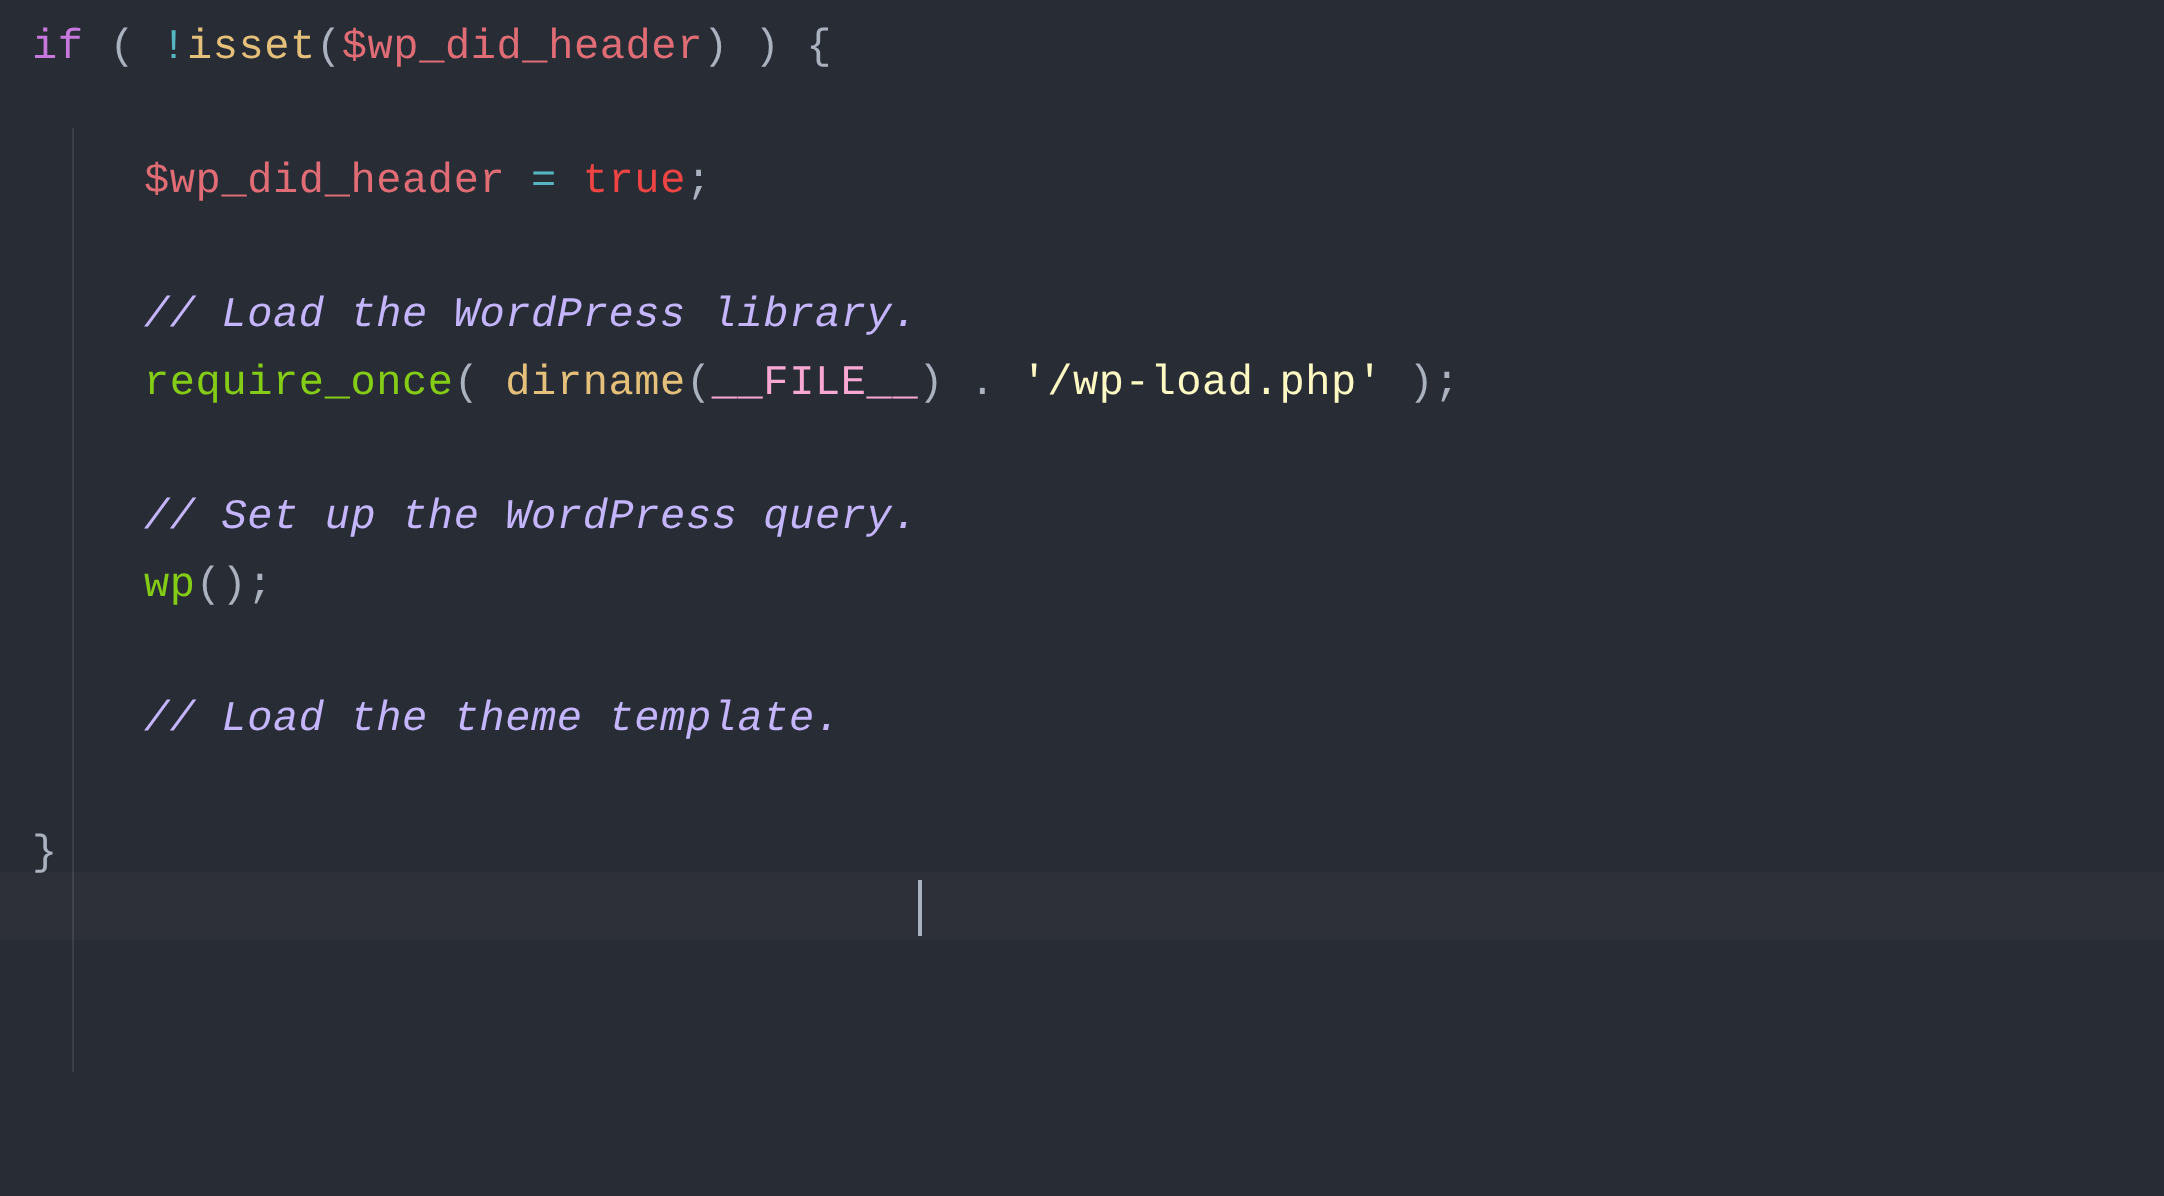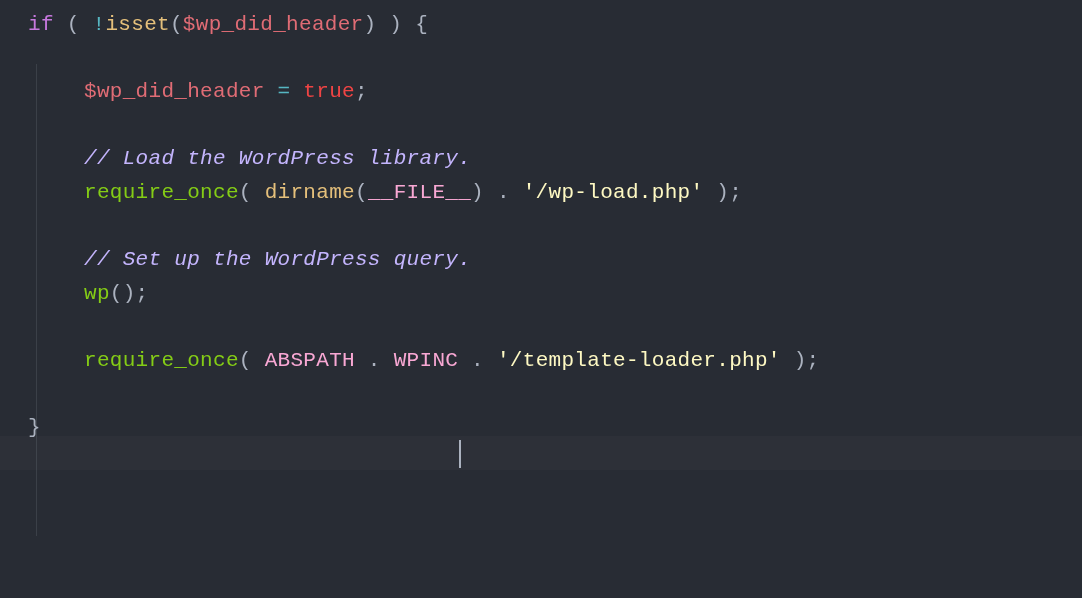--- a/index.html
+++ b/index.html
@@ -14,21 +14,21 @@
       line-height: 1.6;
       color: #abb2bf;
       padding: 8px 0;
       width: 1082px;
       height: 598px;
       overflow: hidden;
       position: relative;
     }
     .editor {
       position: relative;
-      padding-left: 28px;
+      padding-left: 16px;
     }
     .indent-guide {
       position: absolute;
       left: 36px;
       top: 56px;
       width: 1px;
       height: 472px;
       background-color: #3b4048;
     }
     .line {
@@ -90,20 +90,20 @@
     <div class="line"><span class="indent"></span><span class="func">require_once</span><span class="punct">( </span><span class="funcname">dirname</span><span class="punct">(</span><span class="const">__FILE__</span><span class="punct">)</span><span class="punct"> . </span><span class="string">'/wp-load.php'</span><span class="punct"> );</span></div>
 
     <div class="line">&nbsp;</div>
 
     <div class="line"><span class="indent"></span><span class="comment">// Set up the WordPress query.</span></div>
 
     <div class="line"><span class="indent"></span><span class="func">wp</span><span class="punct">();</span></div>
 
     <div class="line">&nbsp;</div>
 
+    <div class="line"><span class="indent"></span><span class="comment">// Load the theme template.</span></div>
 
-    <div class="line"><span class="indent"></span><span class="func">require_once</span><span class="punct">( </span><span class="const">ABSPATH</span><span class="punct"> . </span><span class="const">WPINC</span><span class="punct"> . </span><span class="string">'/template-loader.php'</span><span class="punct"> );</span></div>
 
     <div class="line">&nbsp;</div>
 
     <div class="line"><span class="punct">}</span></div>
   </div>
 </div>
 
 </body></html>

